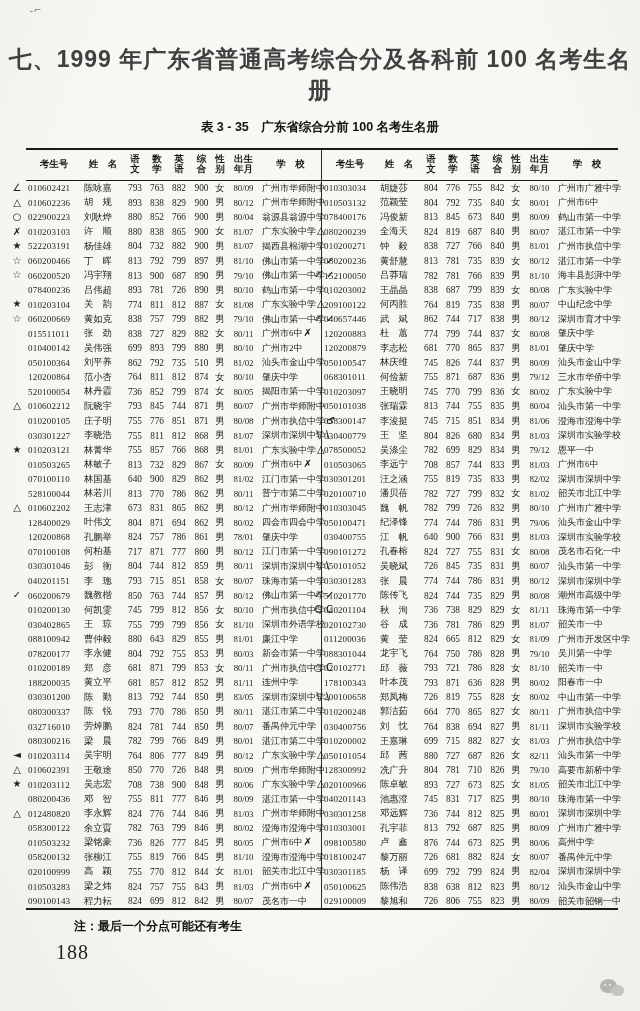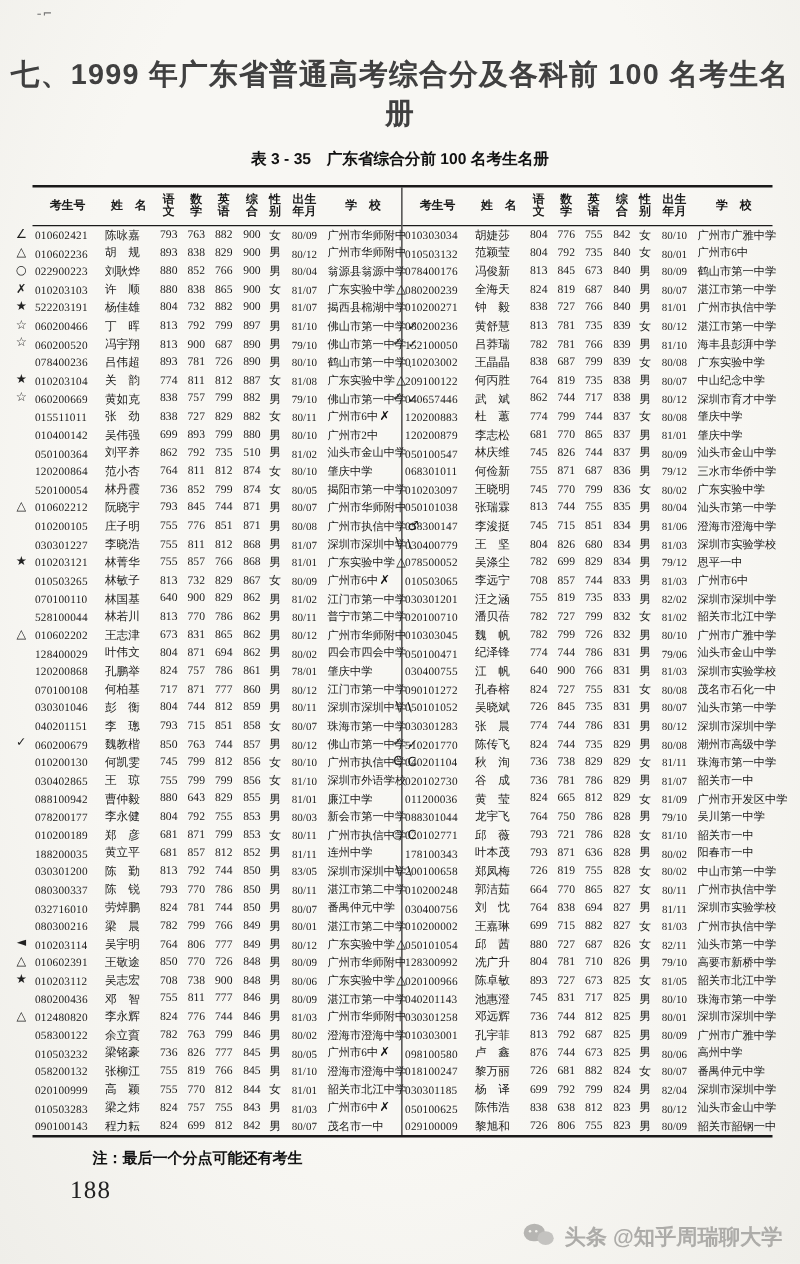--- a/index.html
+++ b/index.html
@@ -1318,14 +1318,13 @@
 <div class="footnote">注：最后一个分点可能还有考生</div>
 <div class="page-number">188</div>
 
 <div class="watermark">
   <span class="wechat-icon">
     <span class="bubble1"></span>
       <span class="bubble2"></span>
     <span class="eye e1"></span>
       <span class="eye e2"></span>
   </span>
-  <span>头条 @知乎周瑞聊大学</span>
 </div>
 
 </body></html>

